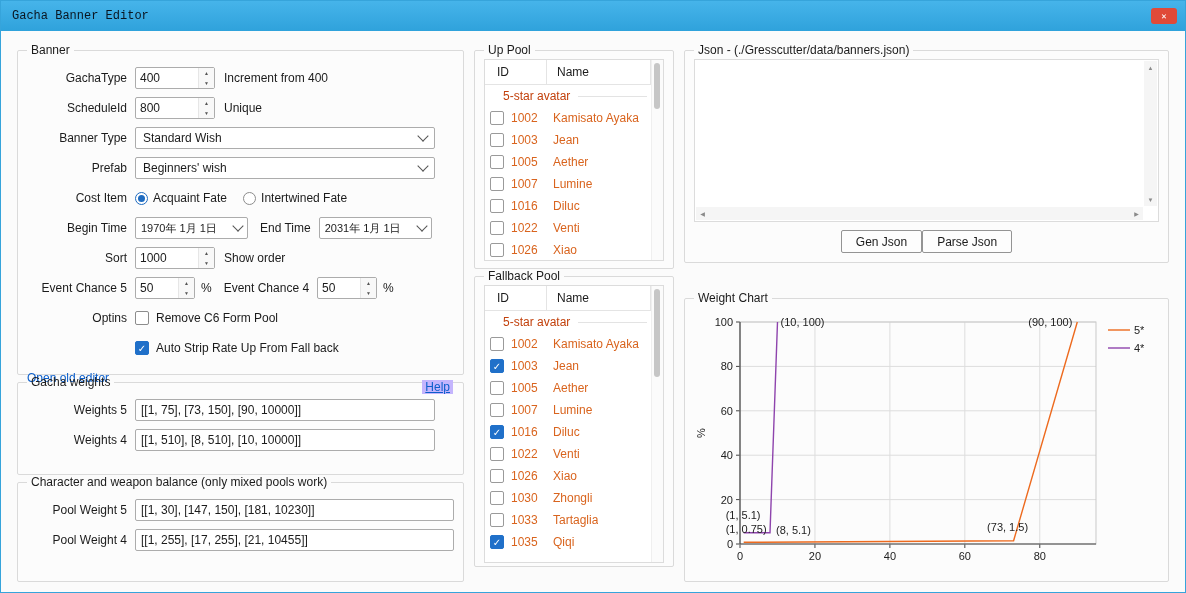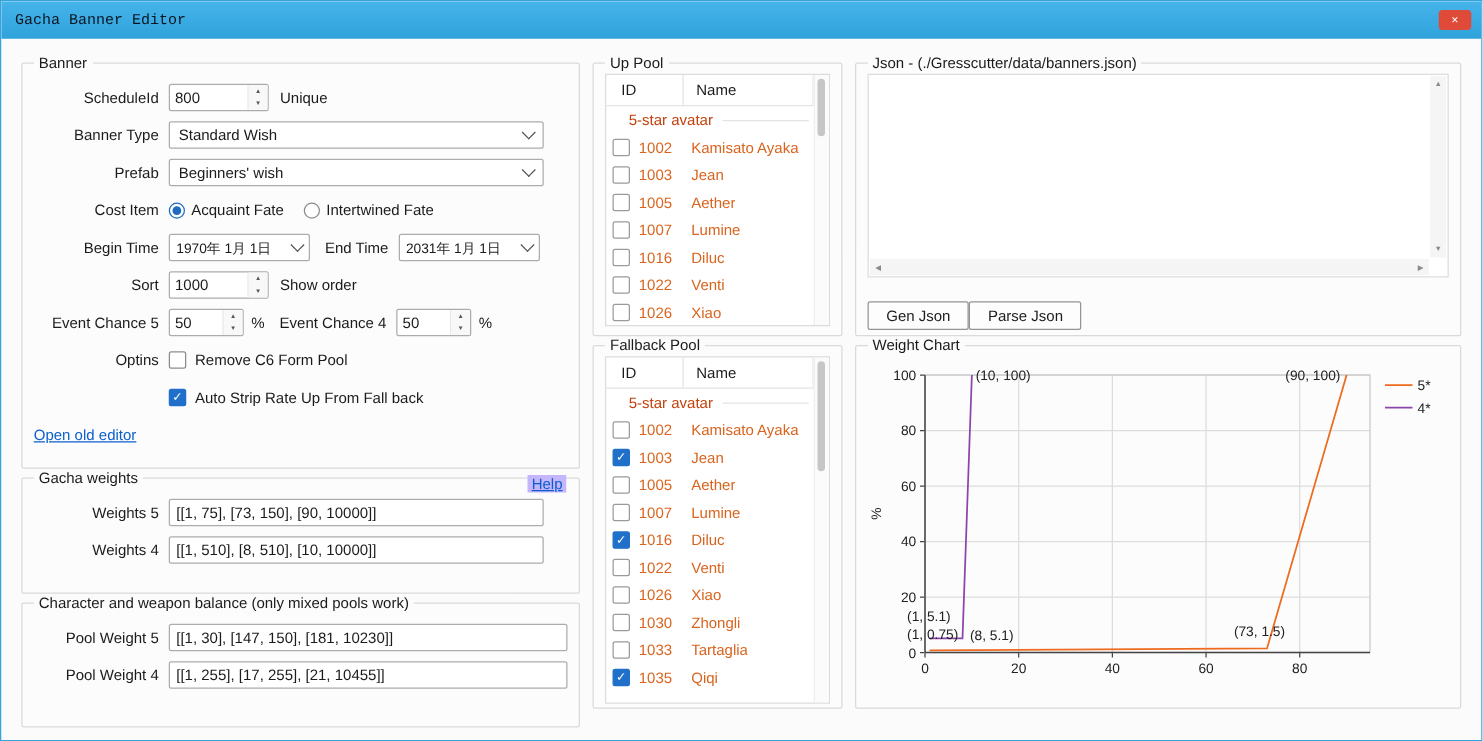--- a/index.html
+++ b/index.html
@@ -5,21 +5,21 @@
   html,body{margin:0;padding:0;background:#E9E9E9;}
   body{width:1186px;height:593px;font-family:"Liberation Sans",sans-serif;font-size:12px;color:#1b1b1b;}
   .window{width:1186px;height:593px;box-sizing:border-box;border:1px solid #36A4DB;background:#FBFBFB;display:flex;flex-direction:column;overflow:hidden;}
   .titlebar{flex:0 0 30px;background:linear-gradient(180deg,#46B4EA,#2FA2DB);display:flex;align-items:center;padding:0 8px 0 11px;font-family:Liberation Mono, monospace;}
   .title{color:#0A1520;}
   .close-btn{margin-left:auto;width:26px;height:16px;border-radius:3px;background:#E04A38;color:#fff;display:flex;align-items:center;justify-content:center;font-size:9px;cursor:default;}
   .content{flex:1;display:flex;gap:10px;padding:12px 16px 10px;box-sizing:border-box;min-height:0;}
   .col{display:flex;flex-direction:column;min-height:0;}
   .col-left{flex:0 0 447px;width:447px;}
   .col-mid{flex:0 0 200px;width:200px;}
-  .col-right{flex:1;min-width:0;}
+  .col-right{flex:1;min-width:0;gap:28px;}
   fieldset.group{margin:0;border:1px solid #DADADA;border-radius:2px;padding:2px 9px 6px;background:#FCFCFC;position:relative;box-sizing:border-box;min-width:0;}
   fieldset.group legend{padding:0 4px;margin-left:0;color:#1b1b1b;}
   .frow{display:flex;align-items:center;height:22px;margin-top:8px;}
   .flabel{flex:0 0 100px;width:100px;text-align:right;margin-right:8px;white-space:nowrap;}
   .hint{margin-left:9px;}
   .spinbox{display:inline-flex;align-items:stretch;height:22px;border:1px solid #ACACAC;border-radius:2px;background:#fff;box-sizing:border-box;}
   .spin-input{border:0;outline:none;width:54px;padding:0 4px;font:12px "Liberation Sans",sans-serif;color:#1b1b1b;background:transparent;}
   .spin-sm .spin-input{width:34px;}
   .spin-arrows{display:flex;flex-direction:column;width:15px;border-left:1px solid #E6E6E6;}
   .spin-arrows span{flex:1;display:flex;align-items:center;justify-content:center;font-size:5px;color:#555;background:#F8F8F8;}
@@ -56,21 +56,21 @@
   .pname{color:#D9641E;white-space:nowrap;overflow:hidden;}
   .pool-scroll{flex:0 0 11px;position:relative;background:#FBFBFB;border-left:1px solid #EFEFEF;}
   .pool-thumb{position:absolute;left:2px;width:6px;border-radius:3px;background:#C6C6C6;}
   
   .json-area{position:relative;height:163px;border:1px solid #DCDCDC;background:#fff;box-sizing:border-box;}
   .json-text{position:absolute;inset:2px 16px 16px 4px;font:11px "DejaVu Sans Mono",monospace;color:#222;overflow:hidden;white-space:pre;}
   .jsb-v{position:absolute;top:1px;right:1px;bottom:15px;width:13px;background:#F5F5F5;display:flex;flex-direction:column;}
   .jsb-h{position:absolute;left:1px;right:15px;bottom:1px;height:13px;background:#F5F5F5;display:flex;}
   .jsb-btn{flex:0 0 13px;display:flex;align-items:center;justify-content:center;font-size:6px;color:#8A8A8A;}
   .jsb-track{flex:1;}
-  .json-btns{display:flex;justify-content:flex-start;margin-top:19px;}
+  .json-btns{display:flex;justify-content:center;margin-top:8px;}
   .btn{height:23px;padding:0 14px;background:#FDFDFD;border:1px solid #949494;border-radius:2px;font:12px "Liberation Sans",sans-serif;color:#1b1b1b;cursor:default;}
   
   #chart-host{margin-top:2px;}
   #chart-host svg .grid{stroke:#DDDDDD;stroke-width:1;}
   #chart-host svg .tick{stroke:#444;stroke-width:1;}
   #chart-host svg .axis{stroke:#444;stroke-width:1.2;}
   #chart-host svg .tlb{font:11px "Liberation Sans",sans-serif;fill:#222;}
   #chart-host svg .ann{font:11px "Liberation Sans",sans-serif;fill:#222;}
 </style>
 </head>
@@ -84,20 +84,31 @@
       </span>
   </div>
 
   <div class="content">
 
     <div class="col col-left">
 
       <fieldset class="group mb6" style="height:332px;">
         <legend>Banner</legend>
 
+        <div class="frow">
+          <span class="flabel">GachaType</span>
+          <span class="spinbox">
+            <input class="spin-input" value="400" style="">
+            <span class="spin-arrows">
+              <span>▲</span>
+              <span>▼</span>
+            </span>
+          </span>
+          <span class="hint">Increment from 400</span>
+        </div>
 
         <div class="frow">
           <span class="flabel">ScheduleId</span>
           <span class="spinbox">
             <input class="spin-input" value="800" style="">
             <span class="spin-arrows">
               <span>▲</span>
               <span>▼</span>
             </span>
           </span>

